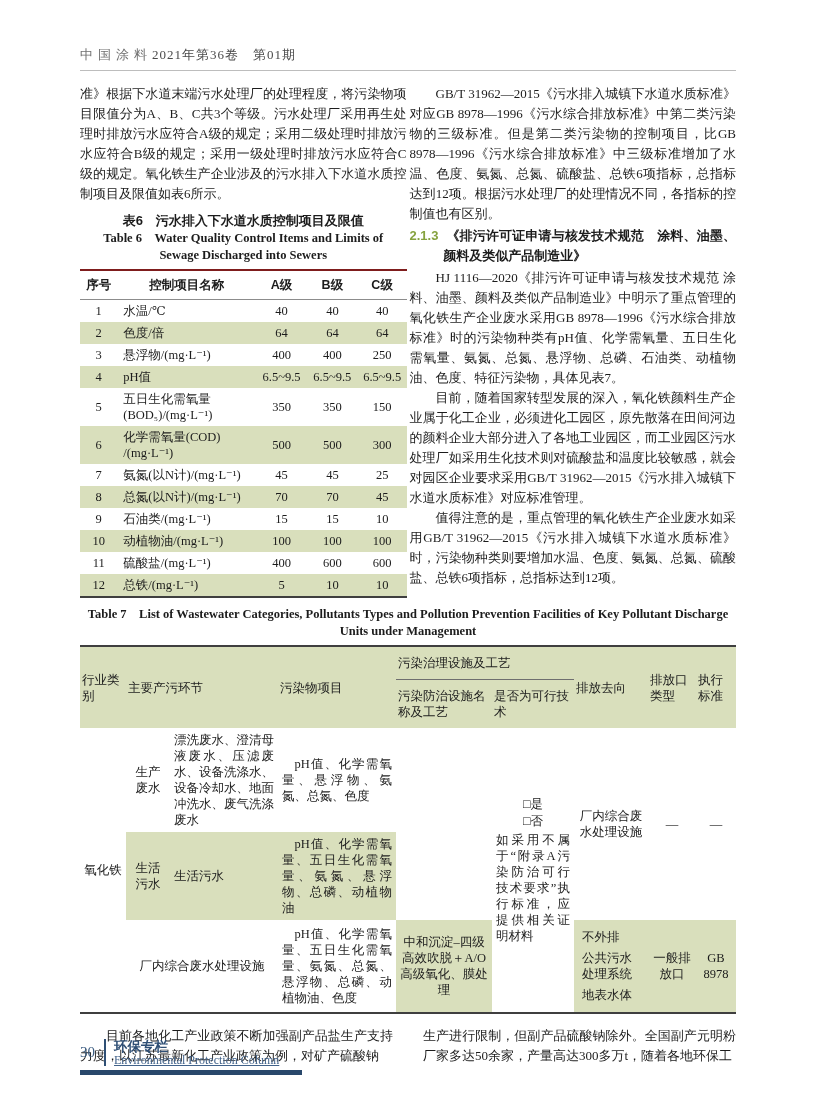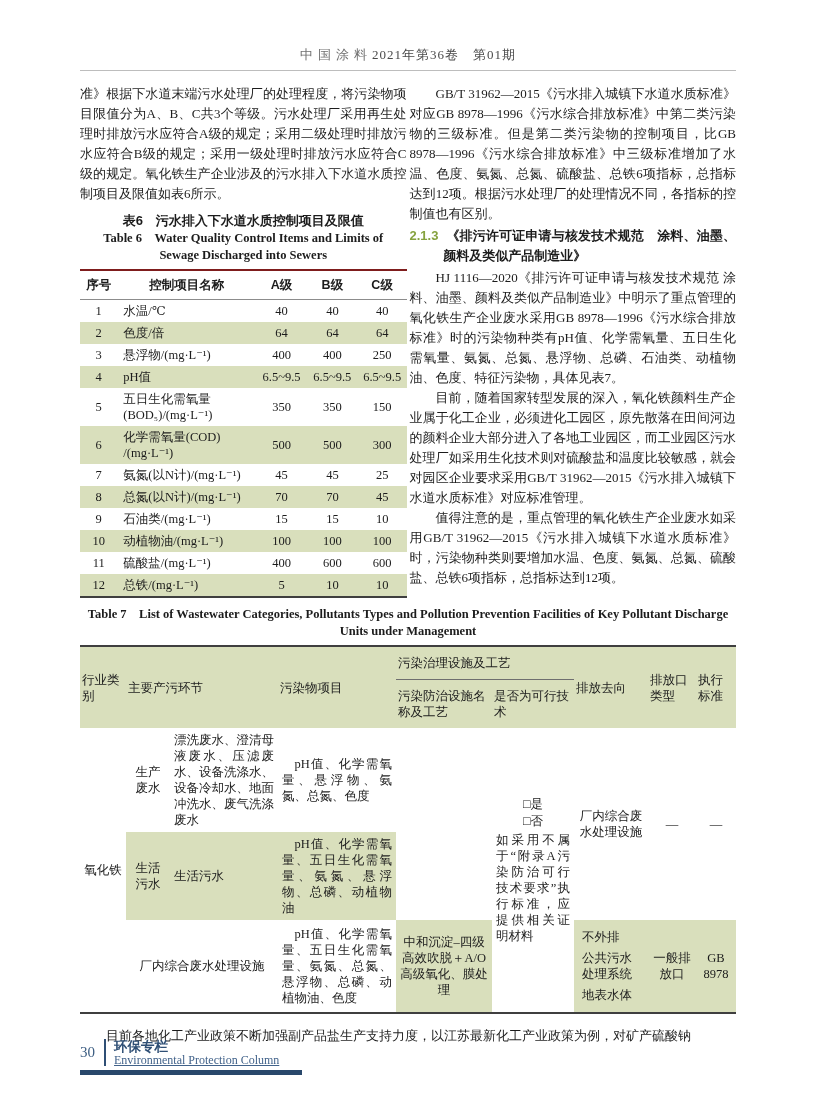--- a/index.html
+++ b/index.html
@@ -5,21 +5,21 @@
   html,body { margin:0; padding:0; background:#e8e8e8; }
   .page {
     position:relative; width:816px; height:1099px; margin:0 auto;
     background:#ffffff; overflow:hidden;
     font-family:"Liberation Serif","DejaVu Serif",serif;
     color:#1c1c1c;
   }
   .inner { padding:46px 80px 0 80px; }
 
   
-  .jheader { display:flex; justify-content:center; align-items:flex-end; }
+  .jheader { display:flex; justify-content:flex-start; align-items:flex-end; }
   .jname { font-size:13px; color:#6f6f6f; letter-spacing:5px; }
   .jissue { font-size:13px; color:#4a4a4a; letter-spacing:1px; }
   .jrule { border-bottom:1px solid #bdbdbd; margin-top:6px; margin-bottom:13px; }
 
   
   .cols { display:flex; gap:3px; }
   .col { flex:1; min-width:0; font-size:13px; line-height:20px; text-align:justify; }
   .para { margin:0; }
   .indent { text-indent:2em; }
 
@@ -276,20 +276,21 @@
             <div>地表水体</div>
           </td>
           <td class="c hl">一般排放口</td>
           <td class="c hl">GB 8978</td>
         </tr>
       </tbody>
     </table>
 
     <div class="bottomcols">
       <div class="bcol indent">目前各地化工产业政策不断加强副产品盐生产支持力度，以江苏最新化工产业政策为例，对矿产硫酸钠</div>
+      <div class="bcol">生产进行限制，但副产品硫酸钠除外。全国副产元明粉厂家多达50余家，产量高达300多万t，随着各地环保工</div>
     </div>
   </div>
 
   <div class="footer">
     <div class="frow">
       <span class="fpage">30</span>
       <span class="fdiv"></span>
       <span class="fstack">
         <span class="fzh">环保专栏</span>
         <span class="fen">Environmental Protection Column</span>

